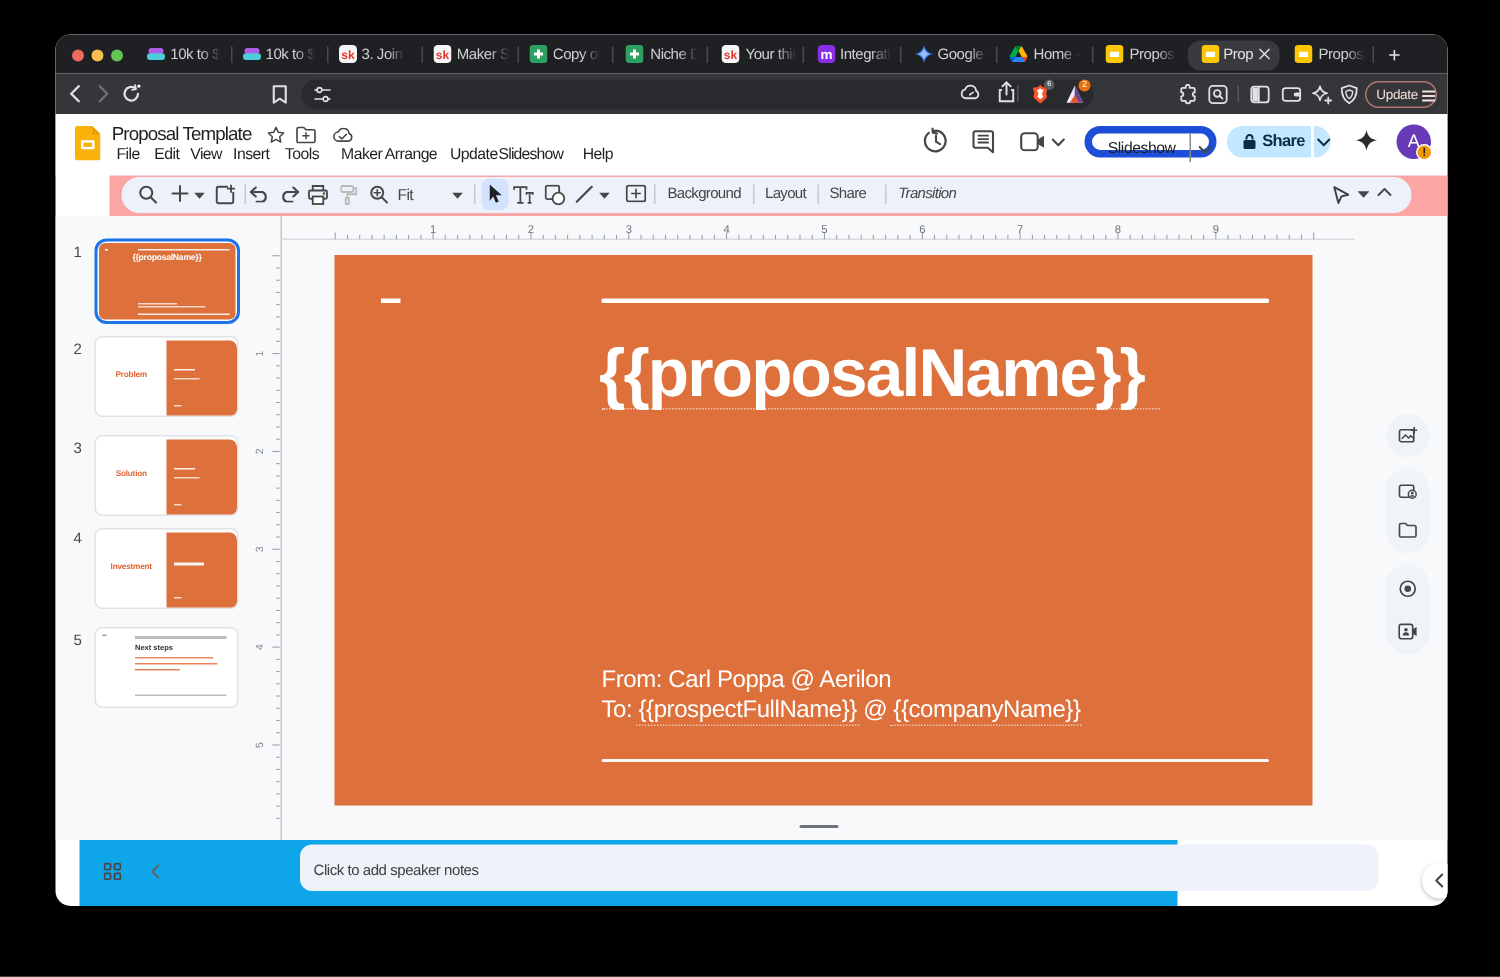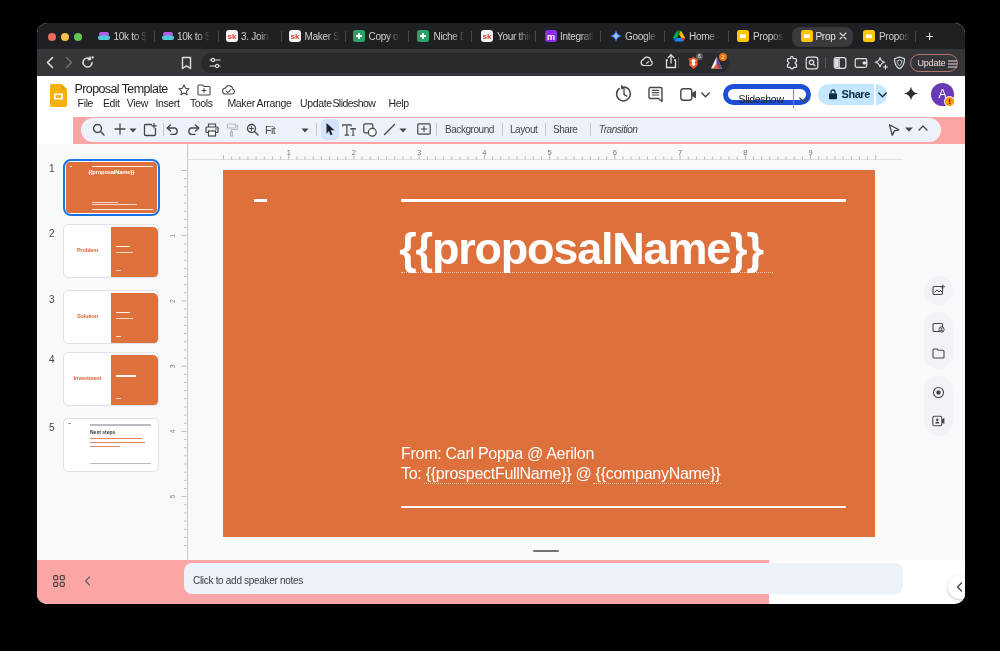--- a/index.html
+++ b/index.html
@@ -33,21 +33,21 @@
 .tlabel { position:absolute; top:7px; font-size:10px; letter-spacing:-0.45px; color:#444746; }
 
 #main { position:absolute; left:0; top:121px; width:928px; height:416px; background:#f8f9fa; }
 #vline { position:absolute; left:149.5px; top:121px; width:1px; height:416px; background:#c3c6c9; }
 .thumb { position:absolute; left:26px; width:96px; background:#fff; border:1px solid #e0e2e5;
   border-radius:5px; overflow:hidden; }
 .tnum { position:absolute; font-size:10px; color:#474747; }
 
 #slide { position:absolute; left:186px; top:147px; width:652px; height:367px; background:#de703b; }
 
-#notes { position:absolute; left:0; top:537px; width:732px; height:44px; background:#fca5a5; }
+#notes { position:absolute; left:16px; top:537px; width:732px; height:44px; background:#0ea5e9; }
 #notespill { position:absolute; left:147px; top:3px; width:719px; height:31px;
   background:#eef2f9; border-radius:8px; }
 svg { display:block; }
 </style>
 </head>
 <body>
 <div id="stage">
 <div id="win">
   <div id="tabbar">
     <div class="tl" style="left:11px; background:#ec6a5e;"></div>

